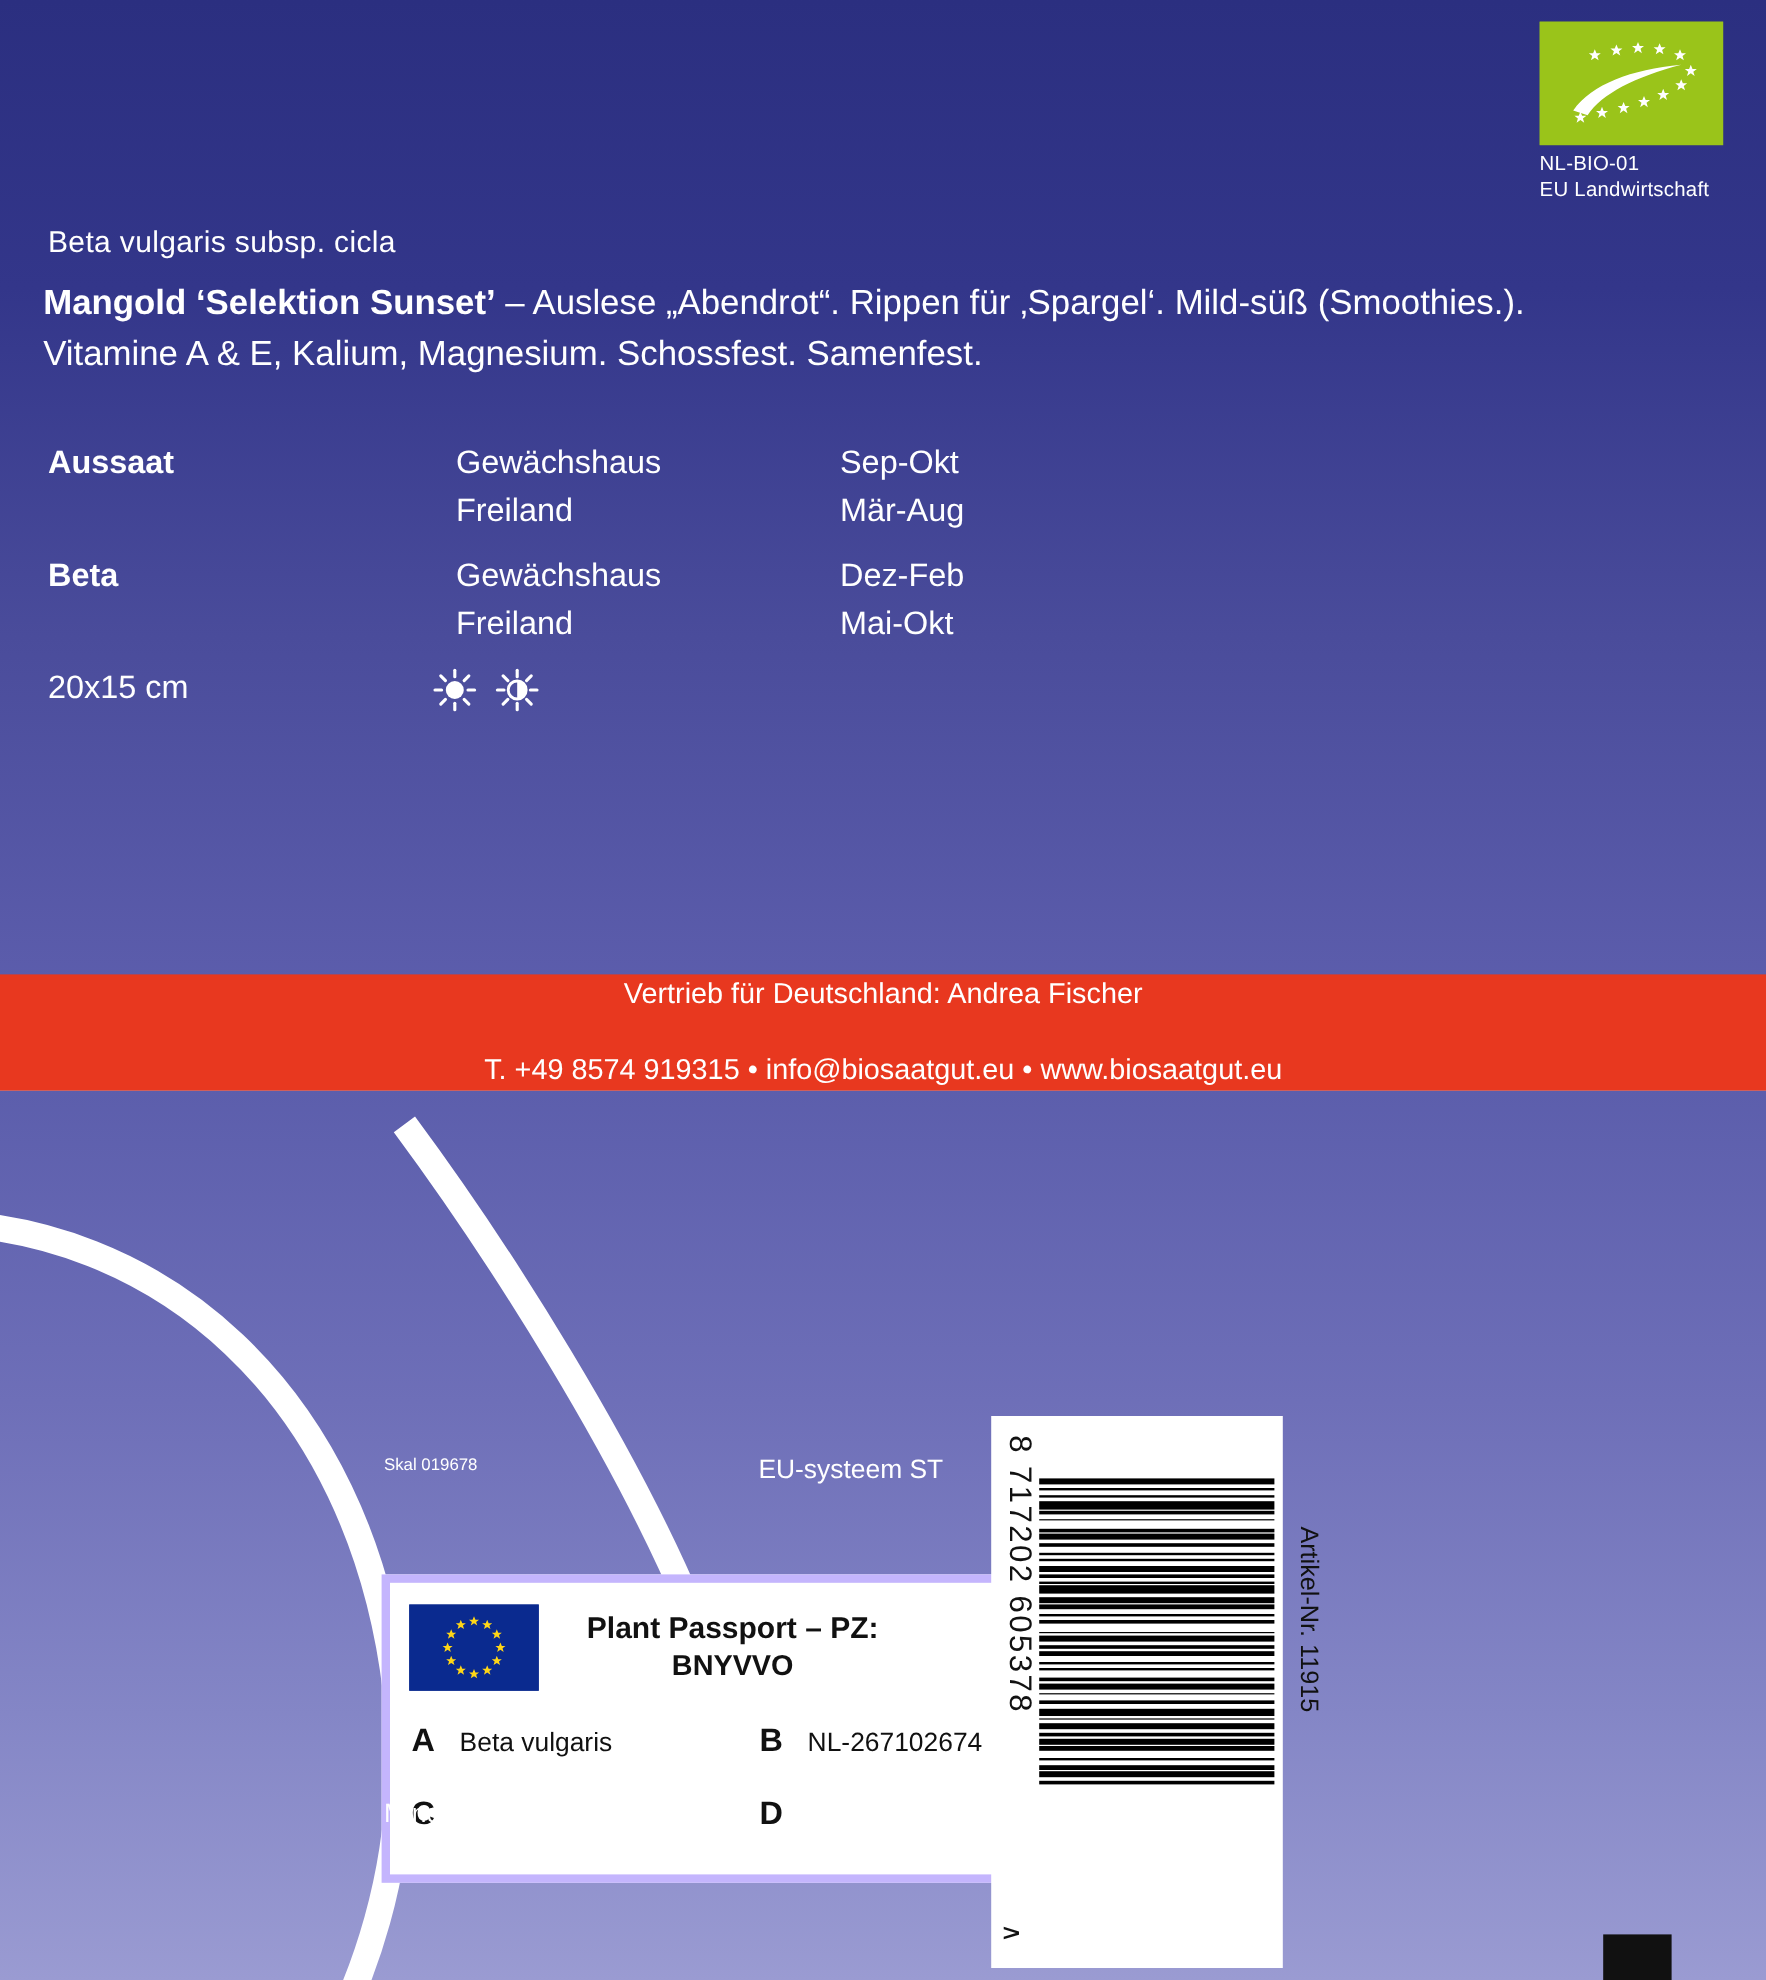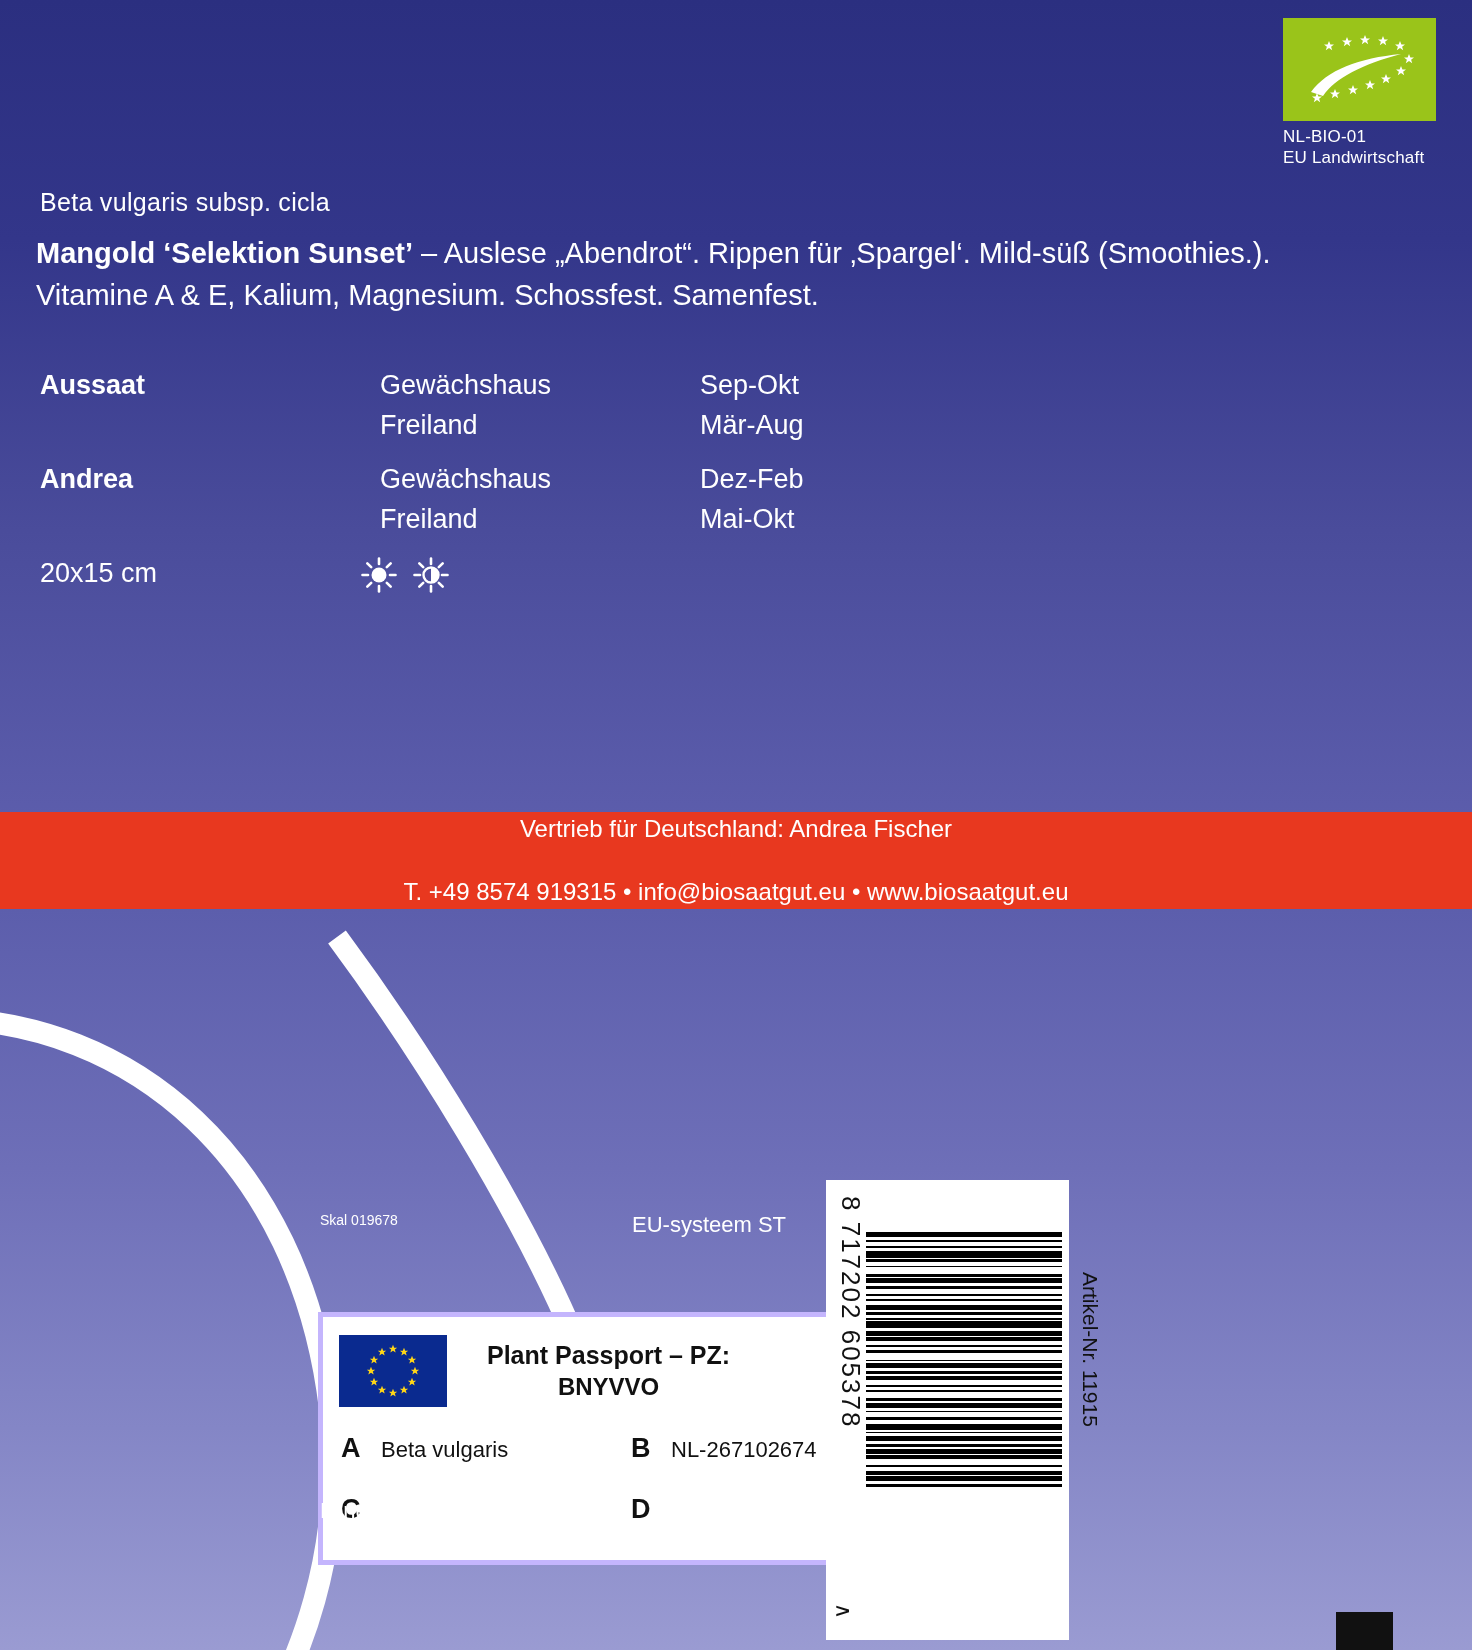--- a/index.html
+++ b/index.html
@@ -71,21 +71,21 @@
   .bottom-panel{
     position:absolute;left:0;top:909px;width:1472px;height:741px;
     background:linear-gradient(180deg,#5c5eac 0%,#6e6fb8 35%,#8486c6 70%,#9a9bd2 100%);
     overflow:hidden;
   }
   .swoosh{position:absolute;left:0;top:0;width:1472px;height:741px;}
 
   
   .passport{
     position:absolute;left:318px;top:1312px;width:529px;height:243px;
-    background:#ffffff;border:5px solid #c4b5fd;
+    background:#ffffff;border:7px solid #c4b5fd;
   }
   .passport-top{
     display:flex;align-items:flex-start;padding:14px 16px 0 16px;
   }
   .eu-flag{
     width:108px;height:72px;background:#0a2a8f;position:relative;flex:0 0 auto;margin-top:4px;
   }
   .passport-title{
     margin-left:40px;text-align:left;padding-top:8px;
   }
@@ -188,21 +188,21 @@
 
       <div class="crow">
         <div class="c-label"></div>
         <div class="c-mid">Freiland</div>
         <div class="c-right">Mär-Aug</div>
       </div>
 
       <div class="spacer-row"></div>
 
       <div class="crow">
-        <div class="c-label">Andrea</div>
+        <div class="c-label">Beta</div>
         <div class="c-mid">Gewächshaus</div>
         <div class="c-right">Dez-Feb</div>
       </div>
 
       <div class="crow">
         <div class="c-label"></div>
         <div class="c-mid">Freiland</div>
         <div class="c-right">Mai-Okt</div>
       </div>
 

